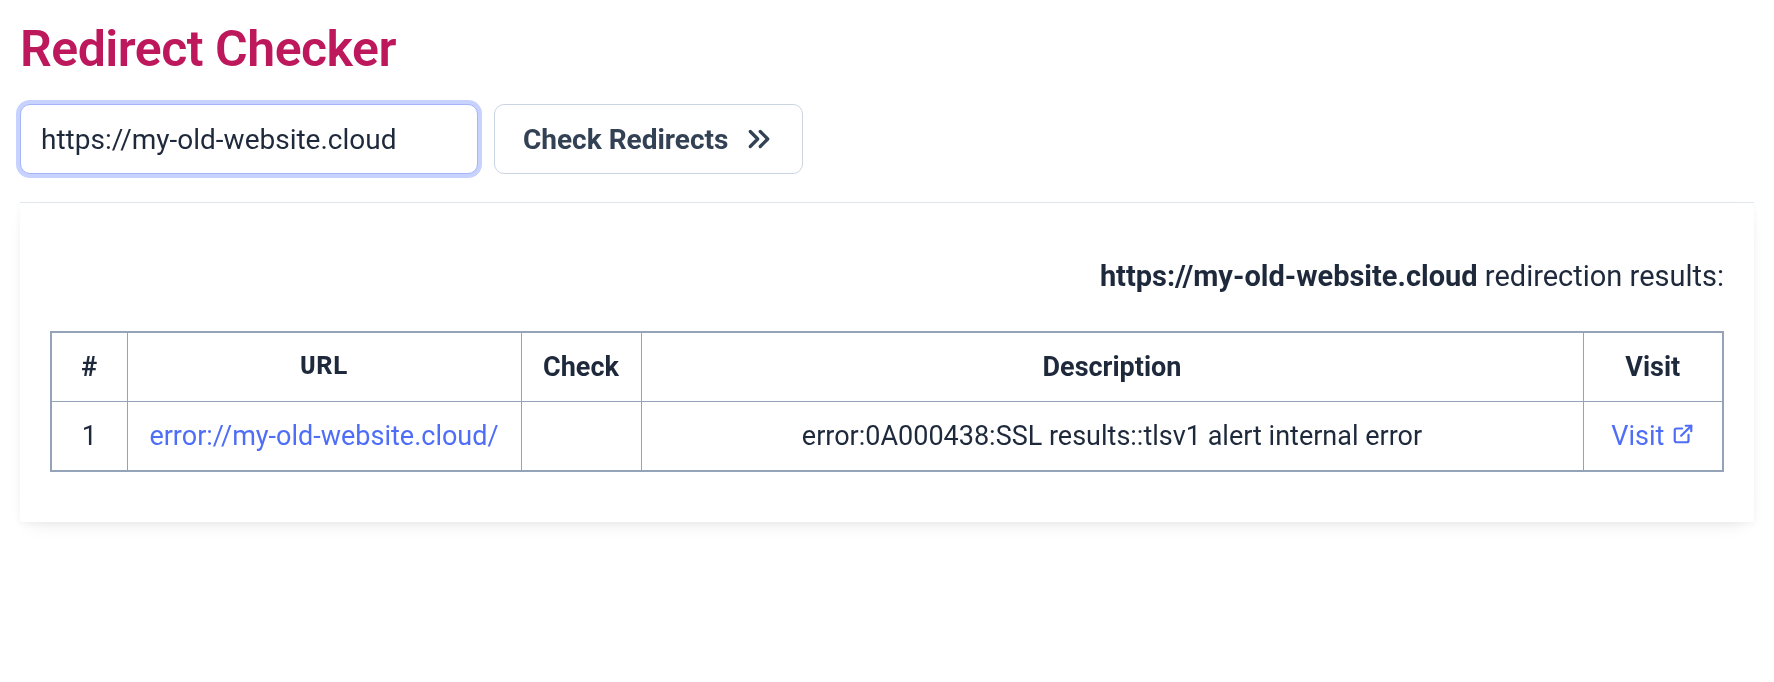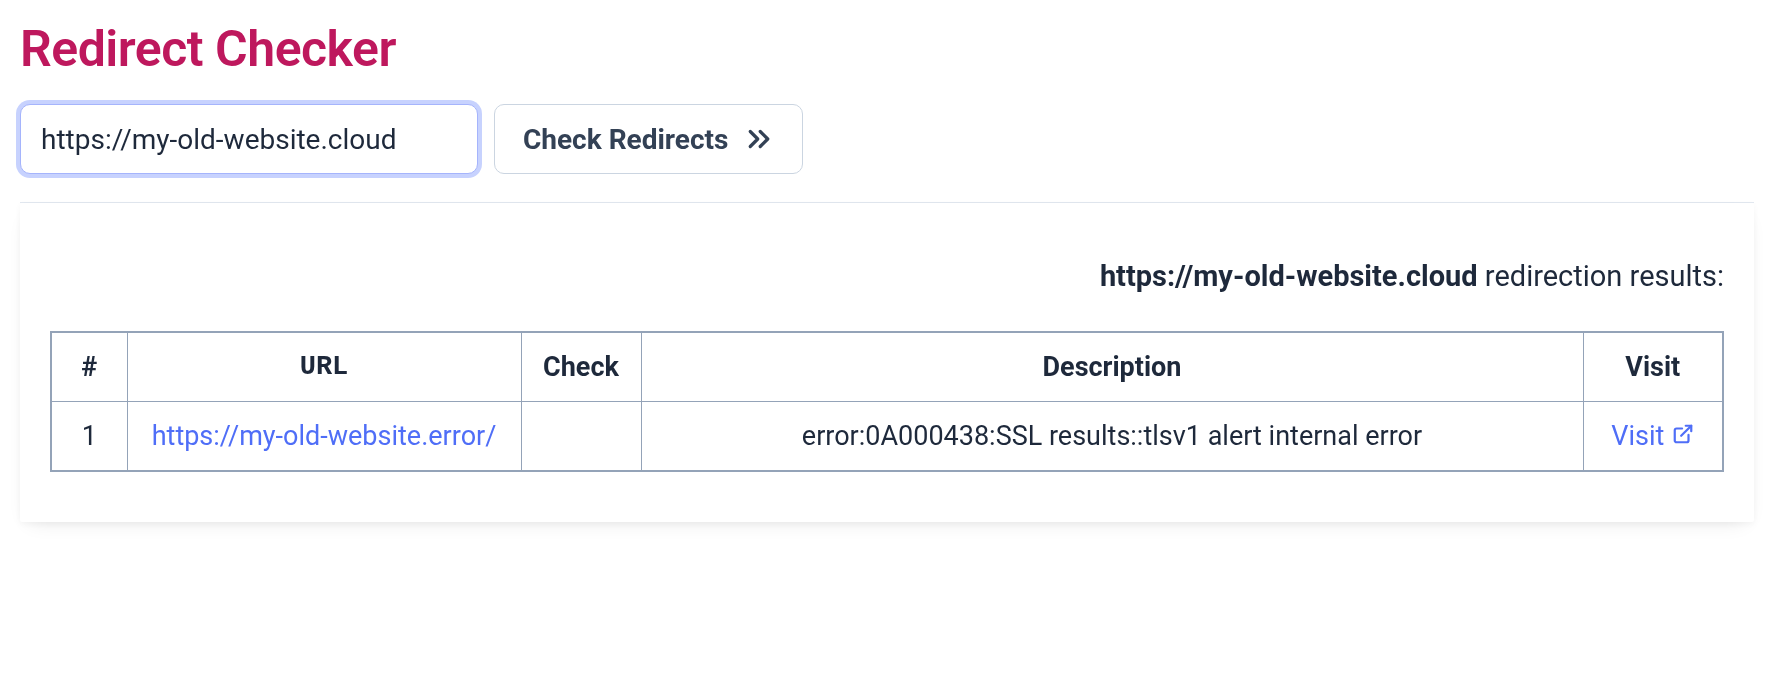--- a/index.html
+++ b/index.html
@@ -135,21 +135,21 @@
         <th class="col-url">URL</th>
         <th class="col-code">Check</th>
         <th>Description</th>
         <th class="col-visit">Visit</th>
       </tr>
     </thead>
     <tbody>
       <tr>
         <td>1</td>
         <td>
-          <a href="#" class="link">https://my-old-website.error/</a>
+          <a href="#" class="link">error://my-old-website.cloud/</a>
         </td>
         <td></td>
         <td>error:0A000438:SSL results::tlsv1 alert internal error</td>
         <td>
           <a href="#" class="visit-link">
             <span>Visit</span>
             <span>
               <svg width="22" height="22" viewBox="0 0 24 24" fill="none" stroke="#4f6ef7" stroke-width="2.4" stroke-linecap="round" stroke-linejoin="round">
                 <path d="M18 13v6a2 2 0 0 1-2 2H5a2 2 0 0 1-2-2V8a2 2 0 0 1 2-2h6"></path>
                 <polyline points="15 3 21 3 21 9"></polyline>

